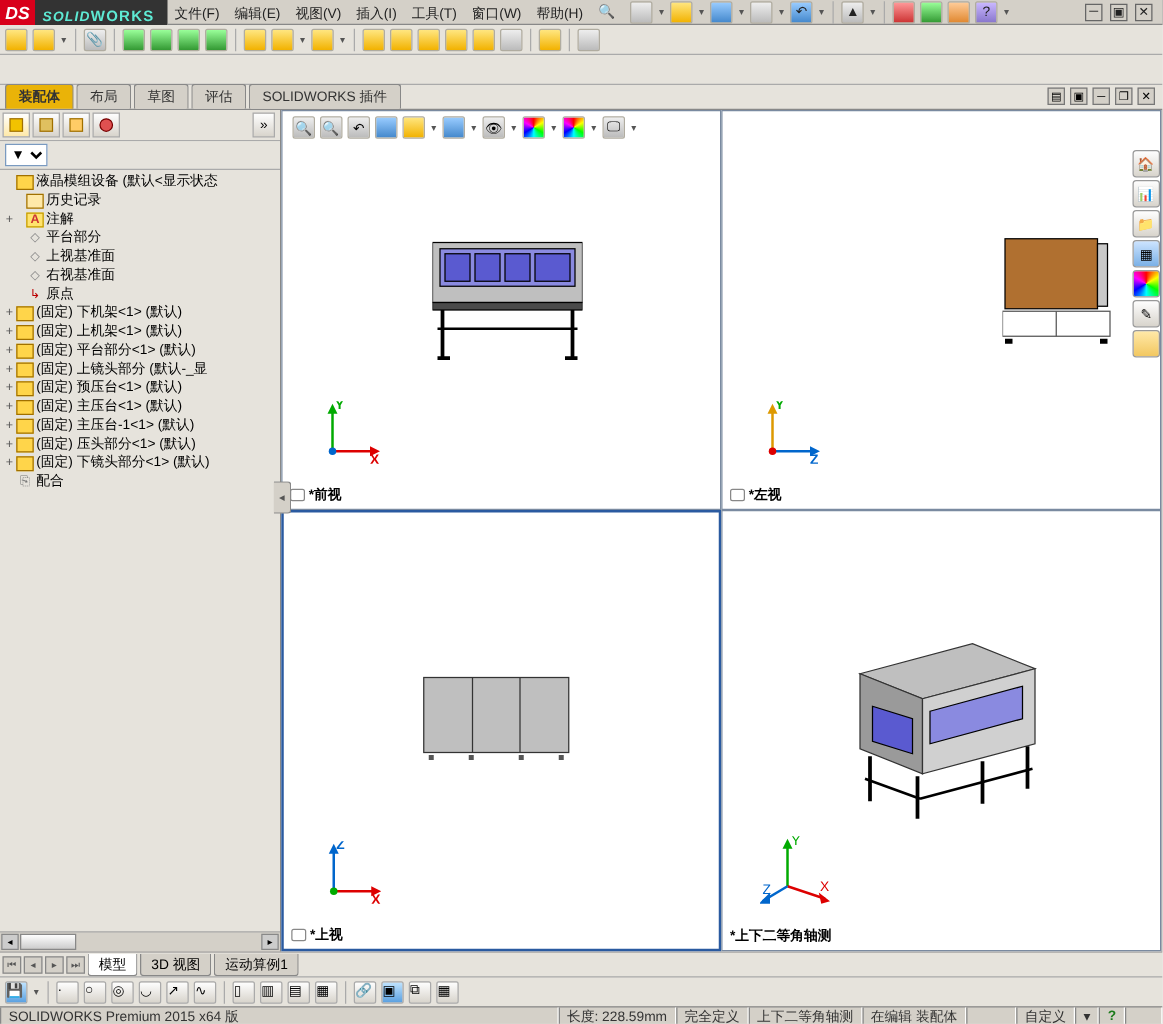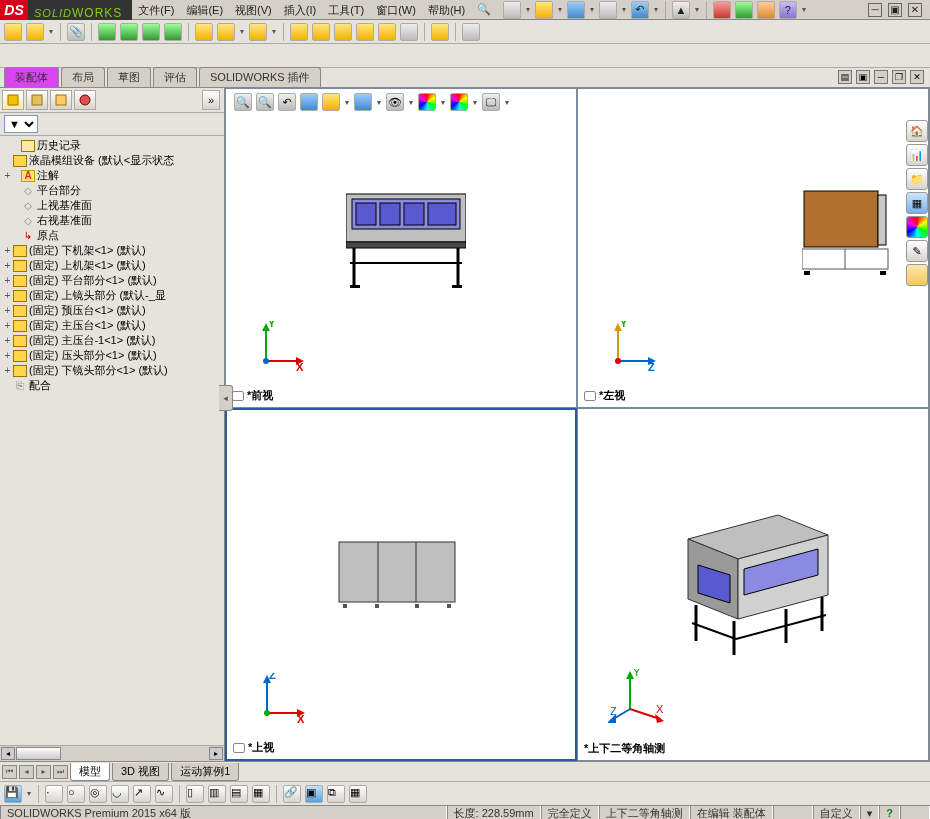--- a/index.html
+++ b/index.html
@@ -1,41 +1,41 @@
 <!DOCTYPE html>
 <html><head>
 <meta charset="utf-8">
 <style>
   * { box-sizing: border-box; margin: 0; padding: 0; font-family: "Simsun", "Microsoft YaHei", Arial, sans-serif; font-size: 11px; }
   body { background: #d4d0c8; width: 930px; height: 819px; overflow: hidden; position: relative; }
   
   .title-bar { height: 20px; background: #333; display: flex; align-items: flex-end; }
   .sw-logo { width: 28px; height: 20px; background:#d8001b; color:#fff; display:flex; align-items:center; justify-content:center; font-style:italic; font-weight:bold; font-size:14px;}
-  .sw-name { color:#84cc16; font-weight:normal; padding:0 10px 0 6px; font-size:12px; letter-spacing:1px;}
+  .sw-name { color:#5eead4; font-weight:bold; padding:0 10px 0 6px; font-size:12px; letter-spacing:1px;}
   .menu-bar { background:#d4d0c8; color:#222; height:20px; display:flex; align-items:stretch; border-bottom:1px solid #888; flex:1;}
   .menu-bar .mitem { padding:3px 6px 0 6px; cursor:default; }
   .menu-tool { display:flex; align-items:center; gap:4px; padding:0 6px;}
   .win-btns { display:flex; gap:6px; padding:0 8px; align-items:center;}
   .win-btns span { width:14px; height:14px; border:1px solid #666; background:#d4d0c8; display:flex; align-items:center; justify-content:center; font-size:10px;}
   
   .toolbar { background:#e6e3dc; border-bottom:1px solid #aaa; display:flex; align-items:center; padding:2px 4px; gap:4px; height:24px;}
   .tbtn { width:18px; height:18px; background:linear-gradient(#fefefe,#d8d4cc); border:1px solid #b0aca0; border-radius:2px; display:inline-flex; align-items:center; justify-content:center;}
   .tbtn.y { background:linear-gradient(#ffe680,#f2b200); }
   .tbtn.b { background:linear-gradient(#9cf,#48c); }
   .tbtn.g { background:linear-gradient(#9f9,#393); }
   .tbtn.r { background:linear-gradient(#f99,#c33); }
   .tbtn.p { background:linear-gradient(#cab8ff,#8876cc); }
   .tbtn.o { background:linear-gradient(#ffcc99,#e08830); }
   .tbtn.gray { background:linear-gradient(#eee,#bbb); }
   .tsep { width:1px; height:18px; background:#aaa; margin:0 2px;}
   .tdrop { width:6px; height:18px; display:flex; align-items:center; justify-content:center; font-size:8px; color:#555;}
   
   .tab-strip { background:#e6e3dc; display:flex; align-items:flex-end; height:20px; border-bottom:1px solid #888; padding-left:4px; position:relative;}
   .tab-strip .tab { background:#d4d0c8; border:1px solid #888; border-bottom:none; padding:2px 10px; margin-right:2px; border-radius:3px 3px 0 0; color:#333;}
-  .tab-strip .tab.active { background:#d946ef; font-weight:normal;}
+  .tab-strip .tab.active { background:#eab308; font-weight:bold;}
   .tab-strip .right-icons { position:absolute; right:6px; top:2px; display:flex; gap:4px;}
   .tab-strip .right-icons span { width:14px; height:14px; border:1px solid #777; background:#d4d0c8; display:flex; align-items:center; justify-content:center; font-size:9px;}
   
   .main { display:flex; height: calc(819px - 20px - 24px - 24px - 20px - 20px - 24px - 14px); }
   
   .left-panel { width:225px; background:#e6e3dc; border-right:1px solid #888; display:flex; flex-direction:column;}
   .lp-tabs { background:#e6e3dc; border-bottom:1px solid #aaa; display:flex; align-items:center; padding:2px;}
   .lp-tabs .t { width:22px; height:20px; border:1px solid #aaa; margin-right:2px; background:linear-gradient(#fefefe,#d8d4cc); display:flex; align-items:center; justify-content:center;}
   .lp-tabs .ta { background:linear-gradient(#fff,#ffe9a8); }
   .lp-tabs .spacer { flex:1;}
@@ -200,28 +200,28 @@
       </div>
       <div class="spacer"></div>
       <div class="t" style="width:18px">»</div>
     </div>
     <div class="lp-filter">
       <select><option>▼</option></select>
     </div>
     <div class="tree" id="tree">
         <div class="tree-row">
           <span class="tw"></span>
+          <span class="ic asm"></span>
+          <span>液晶模组设备  (默认&lt;显示状态</span>
+        </div>
+        <div class="tree-row">
+          <span class="tw"></span>
           <span style="display:inline-block;width:8px"></span>
           <span class="ic folder"></span>
           <span>历史记录</span>
-        </div>
-        <div class="tree-row">
-          <span class="tw"></span>
-          <span class="ic asm"></span>
-          <span>液晶模组设备  (默认&lt;显示状态</span>
         </div>
         <div class="tree-row">
           <span class="tw">+</span>
           <span style="display:inline-block;width:8px"></span>
           <span class="ic anno">A</span>
           <span>注解</span>
         </div>
         <div class="tree-row">
           <span class="tw"></span>
           <span style="display:inline-block;width:8px"></span>

